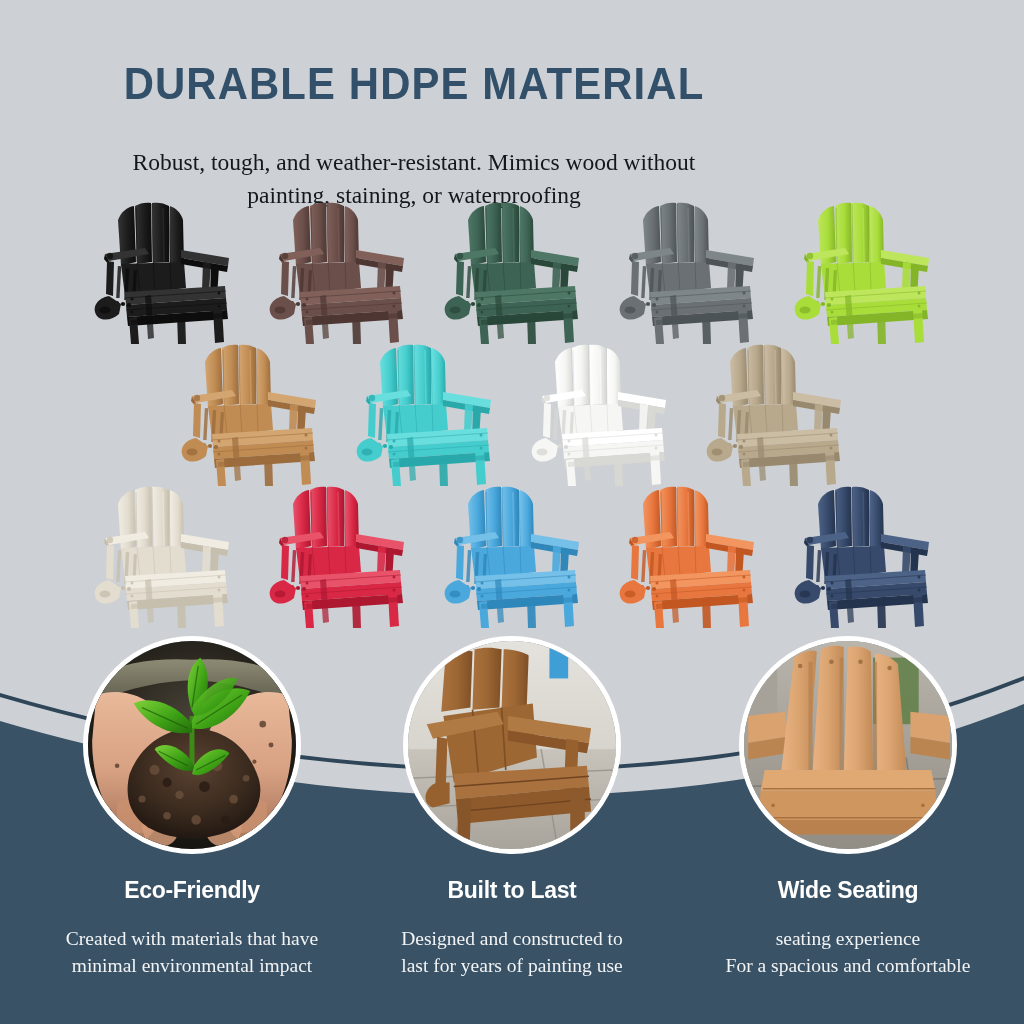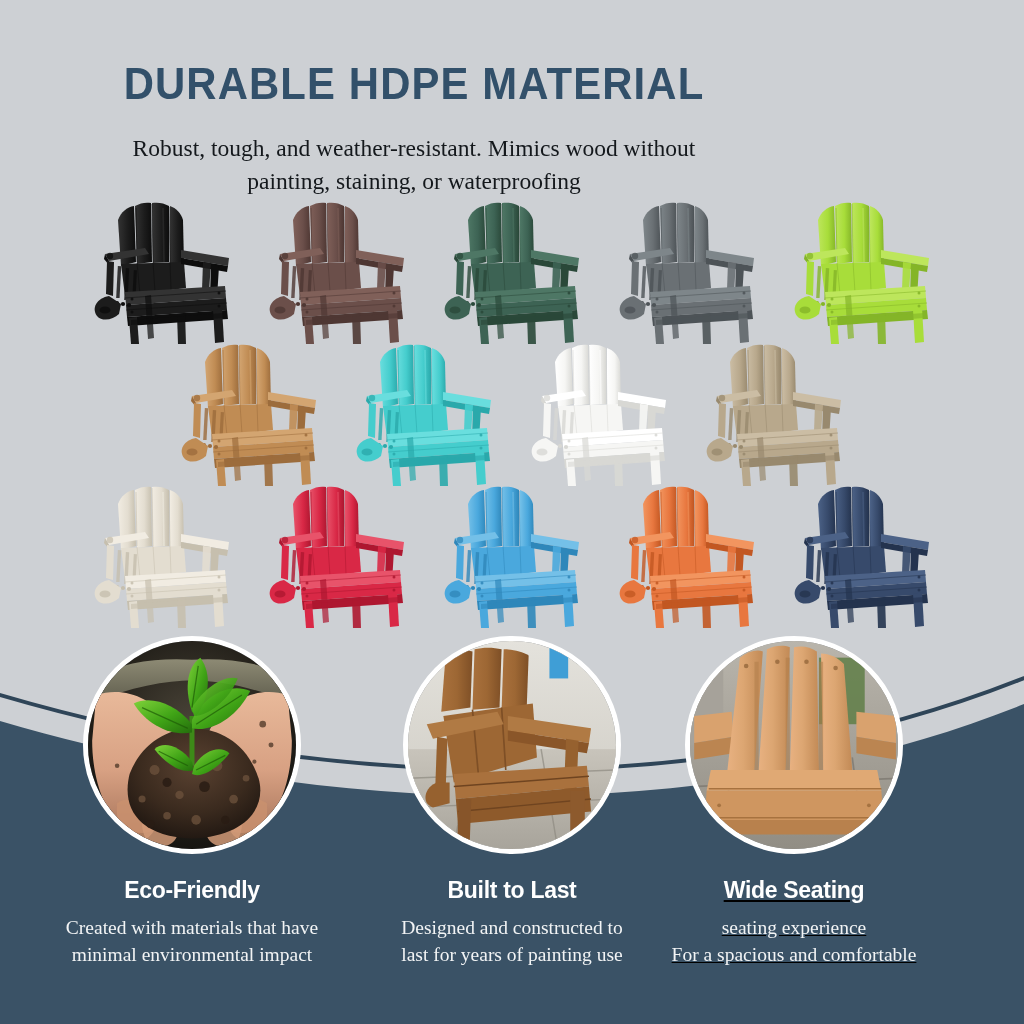--- a/index.html
+++ b/index.html
@@ -23,21 +23,21 @@
     letter-spacing:1.2px;
     color:#32506a;
     margin-top:58px;
     transform:scaleX(0.93);
   }
   .subtitle {
     font-family:"Liberation Serif", serif;
     font-size:23.5px;
     line-height:1.42;
     color:#14181c;
-    margin-top:22px;
+    margin-top:36px;
   }
 
   
   .grid { position:absolute; left:0; top:192px; width:1024px; }
   .row { display:flex; justify-content:center; }
   .row1 { gap:20px; }
   .row2 { gap:20px; margin-top:-10px; }
   .row3 { gap:20px; margin-top:-10px; }
   .chair { width:155px; height:152px; position:relative; }
   .chair svg { display:block; width:100%; height:100%; }
@@ -46,21 +46,21 @@
   .wave-wrap { position:absolute; left:0; top:648px; width:1024px; height:376px; }
   .wave-wrap svg { display:block; width:1024px; height:376px; }
 
   
   .features { position:absolute; left:0; top:636px; width:1024px; height:388px; }
   .feature {
     position:absolute; width:324px; text-align:center;
   }
   .f1 { left:30px; }
   .f2 { left:350px; }
-  .f3 { left:632px;text-decoration:underline; }
+  .f3 { left:686px; }
 
   .circle {
     width:218px; height:218px; border-radius:50%;
     border:5px solid #ffffff;
     margin:0 auto;
     overflow:hidden;
     position:relative;
     background:#8a8d90;
   }
   .circle svg { display:block; width:100%; height:100%; }
@@ -71,21 +71,21 @@
     font-size:23px;
     color:#ffffff;
     margin-top:23px;
     letter-spacing:-0.3px;
   }
   .f-desc {
     font-family:"Liberation Serif", serif;
     font-size:19.5px;
     line-height:1.38;
     color:#f2f4f5;
-    margin-top:11px;
+    margin-top:22px;
     padding:0 6px;
   }
 </style>
 </head>
 <body style="background: rgb(205, 208, 212);">
 
 <div id="stage">
 
   <div class="header">
     <div class="title">DURABLE HDPE MATERIAL</div>

